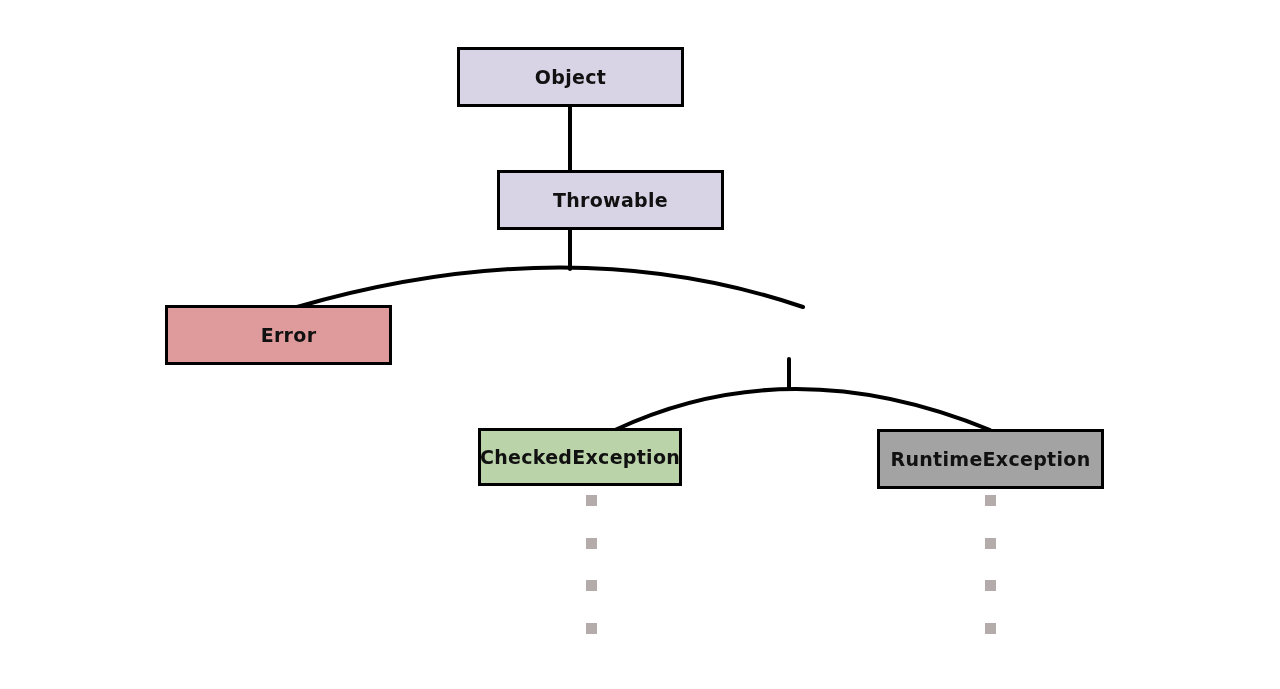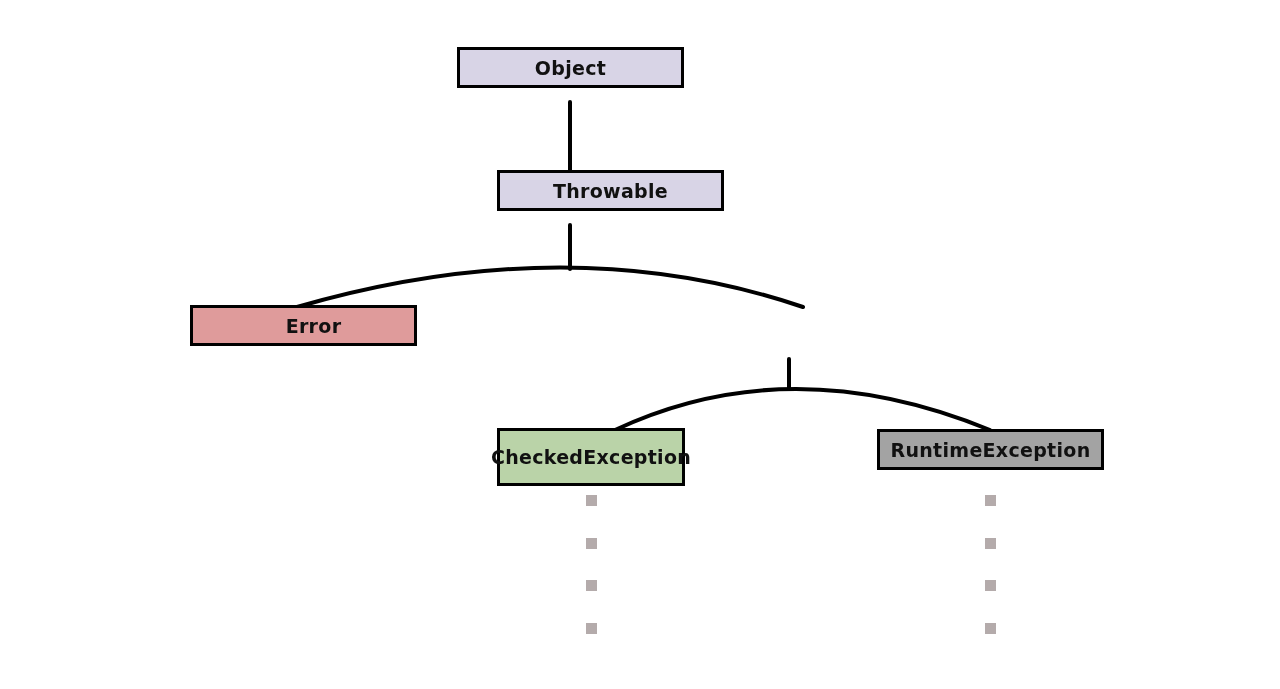--- a/index.html
+++ b/index.html
@@ -29,34 +29,34 @@
     stroke-linecap: round;
   }
   .node {
     position: absolute;
     box-sizing: border-box;
     border: 3px solid #000000;
     display: flex;
     align-items: center;
     justify-content: center;
     width: 227px;
-    height: 41px;
+    height: 60px;
   }
   .node-label {
     font-size: 19px;
     font-weight: 700;
     color: #111111;
     letter-spacing: 0.3px;
     white-space: nowrap;
   }
   #node-object           { left: 457px; top:  47px; }
   #node-throwable        { left: 457px; top: 170px; margin-left: 40px; }
-  #node-error            { left: 190px; top: 305px; padding-left: 20px; }
+  #node-error            { left: 165px; top: 305px; padding-left: 20px; }
   #node-exception        { left: 676px; top: 305px; }
-  #node-checked-exception{ left: 478px; top: 428px; width: 188px; height: 58px; margin-left: 19px; }
+  #node-checked-exception{ left: 478px; top: 428px; width: 204px; height: 58px; }
   #node-runtime-exception{ left: 877px; top: 429px; }
   .dot {
     position: absolute;
     width: 11px;
     height: 11px;
   }
   .dot-col-checked { left: 586px; }
   .dot-col-runtime { left: 985px; }
   .dot-row-1 { top: 495px; }
   .dot-row-2 { top: 538px; }

